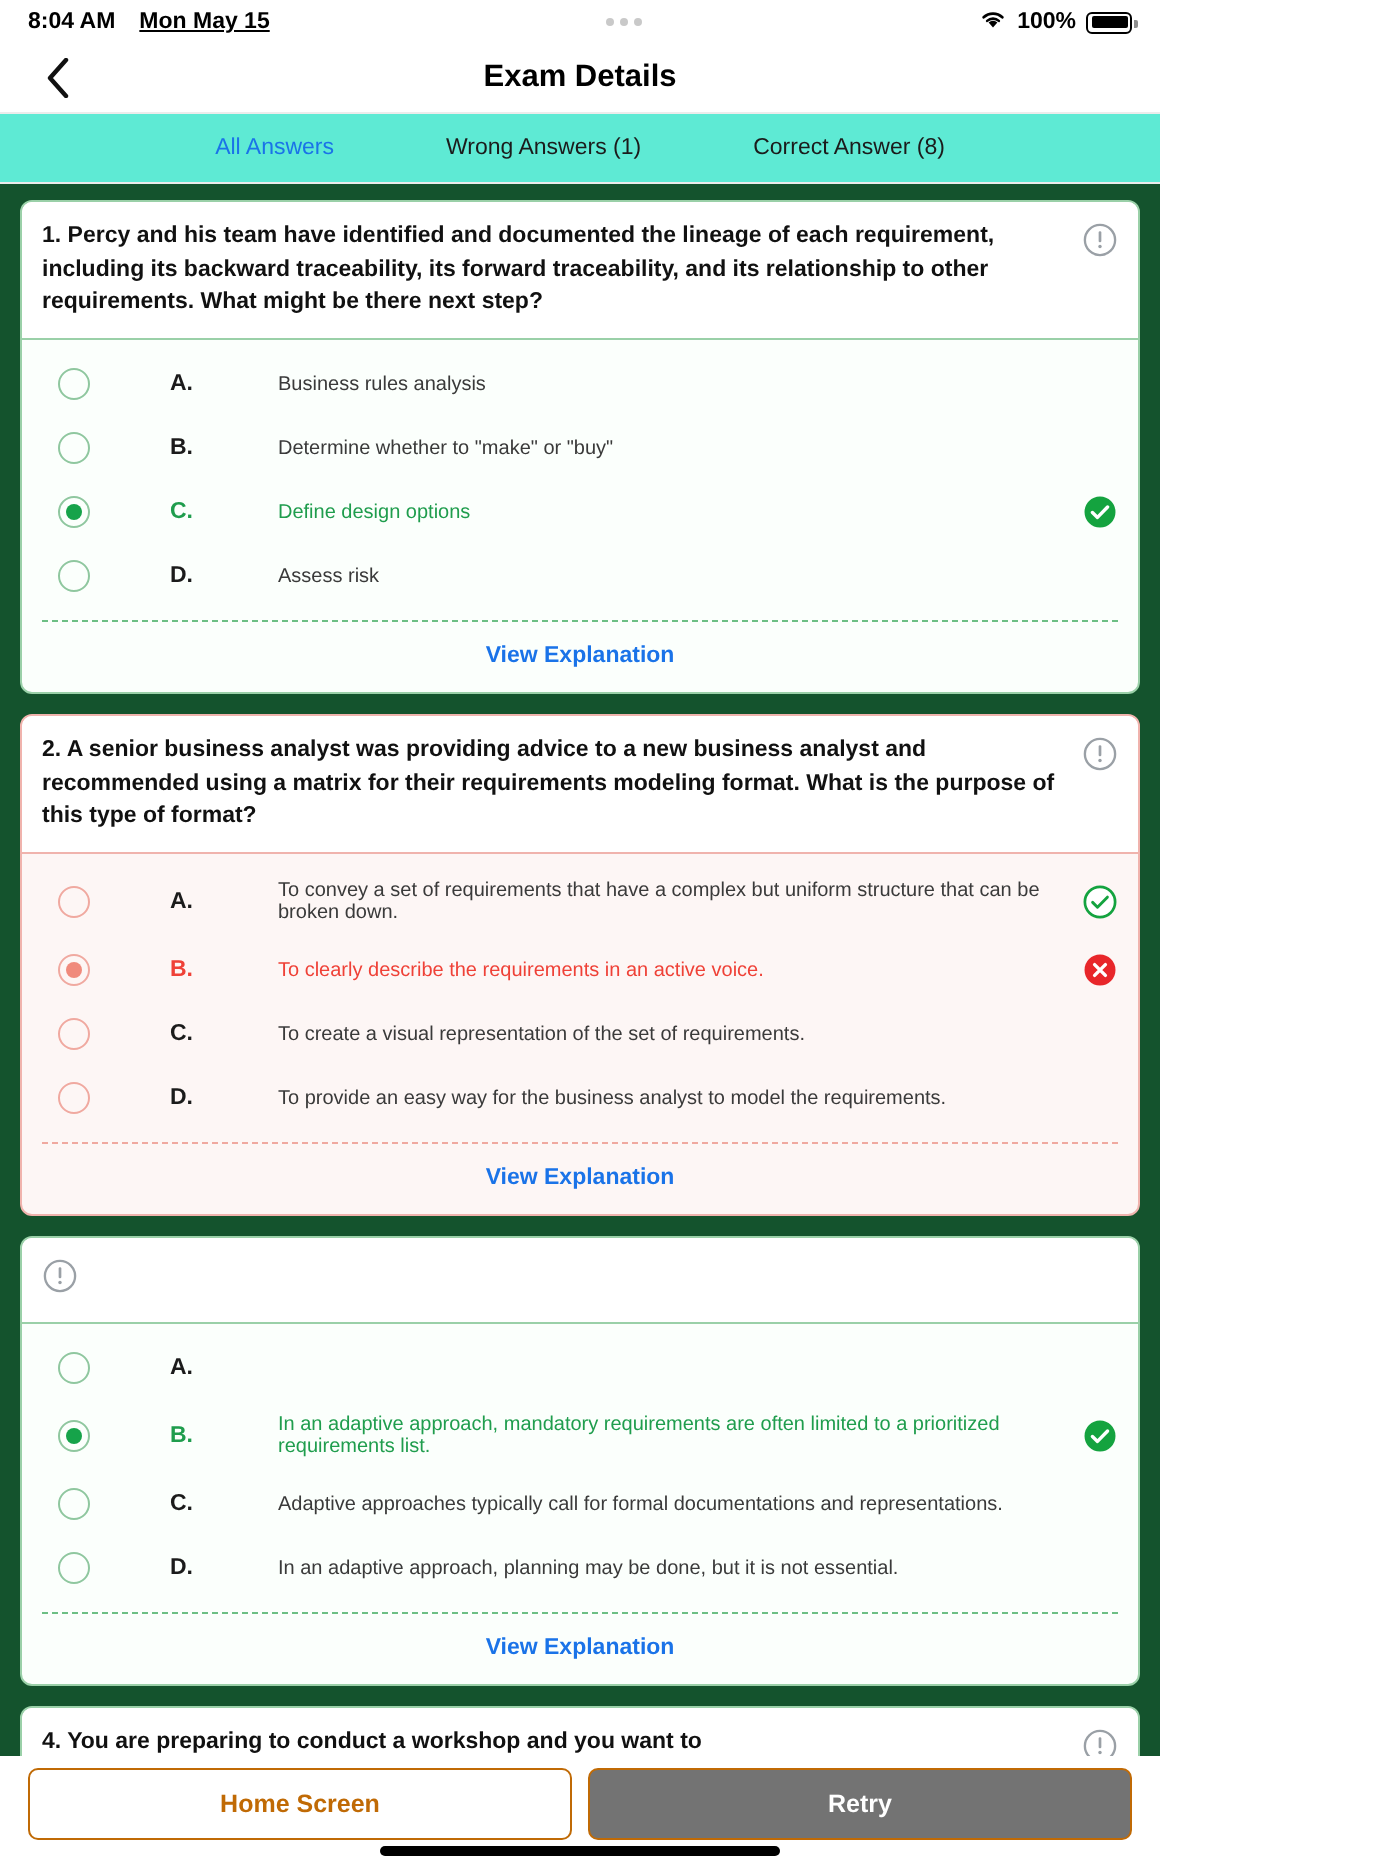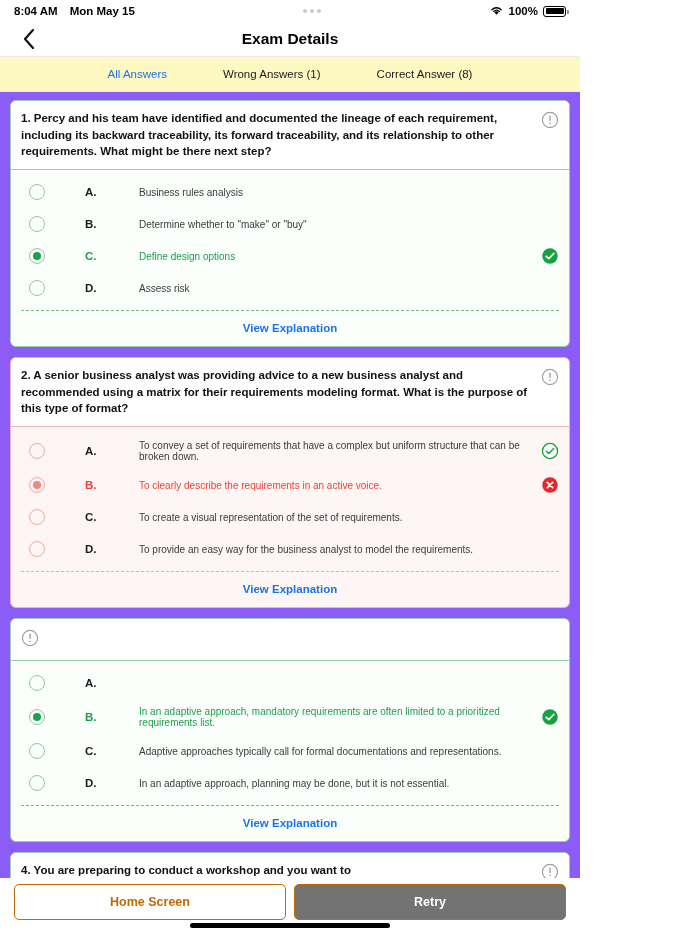--- a/index.html
+++ b/index.html
@@ -12,21 +12,21 @@
   .screen { position: relative; width: 580px; height: 934px; display: flex; flex-direction: column; background:#fff; }
 
   
   .statusbar {
     height: 22px; flex: 0 0 22px;
     display: flex; align-items: center;
     padding: 0 14px; font-size: 11.5px; color: #000; font-weight: 600;
   }
   .status-left { display: flex; align-items: center; gap: 12px; }
   .status-time {}
-  .status-date { font-weight: 600; }
+  .status-date { font-weight: 600; text-decoration: underline; }
   .status-dots { flex: 1; display: flex; justify-content: center; align-items: center; gap: 3px; }
   .status-dots i { width: 4px; height: 4px; border-radius: 50%; background: #c9c9c9; display:block; }
   .status-right { display: flex; align-items: center; gap: 5px; }
   .wifi-icon { display:block; }
   .battery {
     width: 23px; height: 11px; border: 1px solid #000; border-radius: 3px;
     position: relative; padding: 1.5px; background:#fff;
   }
   .battery::after {
     content:""; position:absolute; right:-3.5px; top:3px; width:2px; height:4px;
@@ -45,31 +45,31 @@
   }
   .nav-title {
     position: absolute; left: 0; right: 0; text-align: center;
     font-size: 15.5px; font-weight: 700; color: #000; pointer-events: none;
   }
 
   
   .tabs-wrap {
     flex: 0 0 36px; height: 36px;
     border-top: 1px solid #ececec; border-bottom: 1px solid #ececec;
-    background: #fef9c3;
+    background: #5eead4;
     display: flex; align-items: center; justify-content: center; gap: 0px;
   }
   .tab {
     font-size: 11.5px; color: #1b1b1b; padding: 0 28px; cursor: pointer; white-space: nowrap;
   }
   .tab.active { color: #1a73e8; }
 
   
   .content {
-    flex: 1 1 auto; overflow: hidden; background: #8b5cf6;
+    flex: 1 1 auto; overflow: hidden; background: #14532d;
     padding: 8px 10px 0 10px;
   }
 
   .qcard {
     border-radius: 6px; overflow: hidden; margin-bottom: 10px; background: #fbfffc;
   }
   .qcard.green { border: 1px solid #9ad0a8; }
   .qcard.red   { border: 1px solid #f0b3ad; background: #fdf6f5; }
 
   .qhead {

